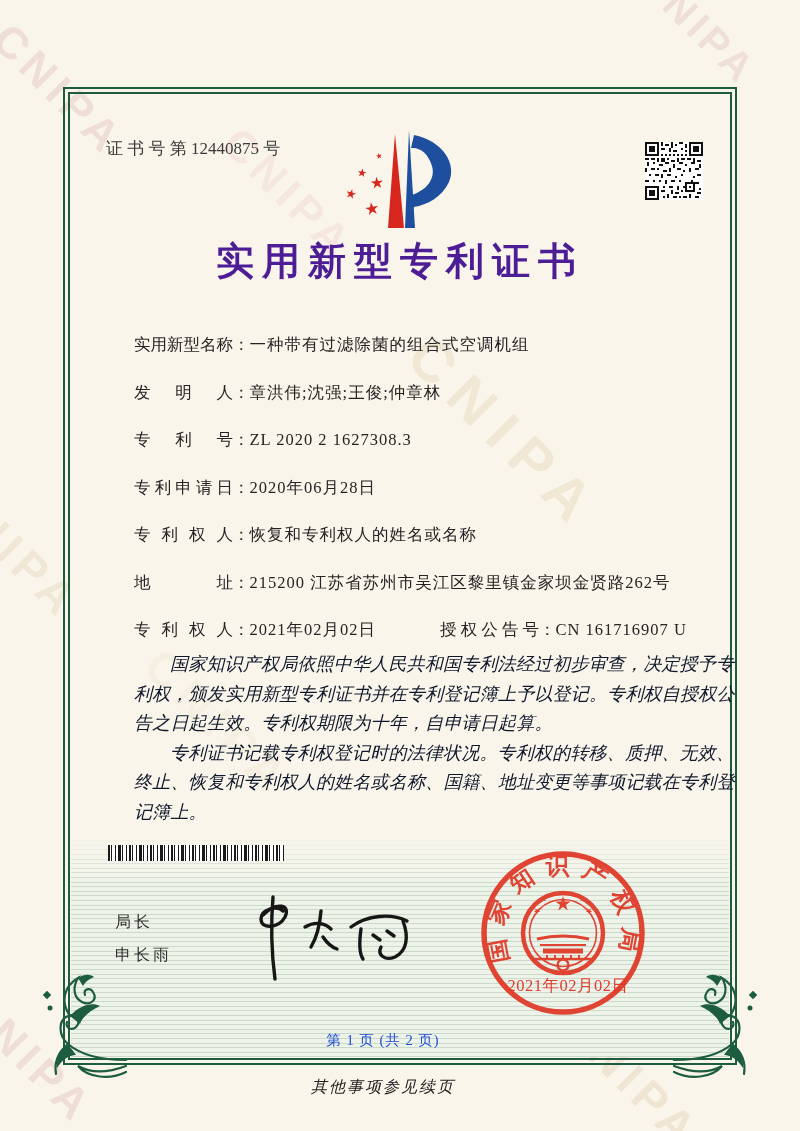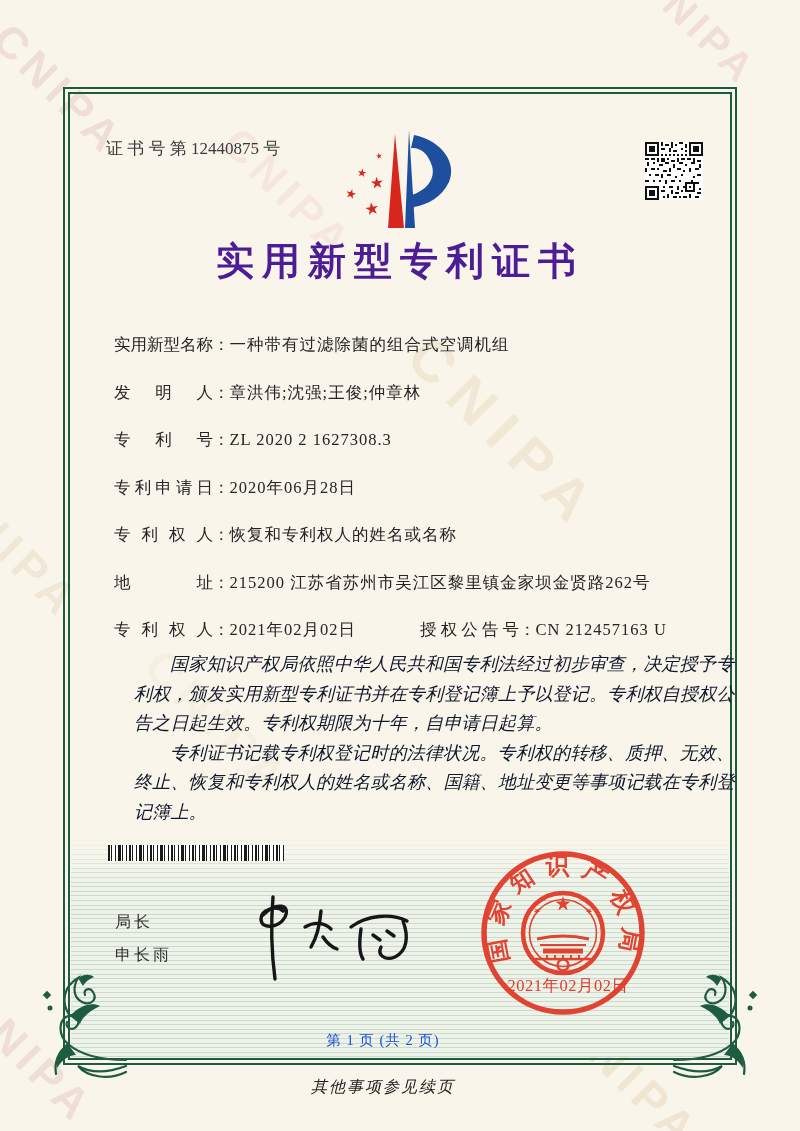--- a/index.html
+++ b/index.html
@@ -38,21 +38,21 @@
   .logo{position:absolute;z-index:4;left:330px;top:126px;}
   .qr{position:absolute;z-index:4;left:645px;top:142px;}
   .title{position:absolute;z-index:4;left:0;width:800px;top:236px;text-align:center;
          font-size:38px;font-weight:700;letter-spacing:8px;color:#4c1d95;}
 
   
   .fields{position:absolute;z-index:4;left:114px;top:321px;width:620px;
           font-size:16.5px;color:#242424;}
   .frow{height:47.5px;line-height:47.5px;position:relative;white-space:nowrap;}
   .flabel{display:inline-block;width:99px;text-align:justify;text-align-last:justify;
-          text-justify:inter-character;vertical-align:top;}
+          text-justify:inter-character;vertical-align:top;margin-left:20px;}
   .fcolon{display:inline-block;vertical-align:top;}
   .fvalue{display:inline-block;letter-spacing:1px;vertical-align:top;}
   .fgroup2{position:absolute;left:306px;top:0;}
 
   
   .bodytext{position:absolute;z-index:4;left:102px;top:650px;width:612px;
      font-size:18px;line-height:29.5px;font-style:italic;color:#0f172a;letter-spacing:.2px;margin-left:32px;}
   .bodytext p{margin:0;text-indent:2em;}
 
   
@@ -171,21 +171,21 @@
 
   <div class="fields">
     <div class="frow"><span class="flabel">实用新型名称</span><span class="fcolon">：</span><span class="fvalue">一种带有过滤除菌的组合式空调机组</span></div>
     <div class="frow"><span class="flabel">发明人</span><span class="fcolon">：</span><span class="fvalue">章洪伟;沈强;王俊;仲章林</span></div>
     <div class="frow"><span class="flabel">专利号</span><span class="fcolon">：</span><span class="fvalue">ZL 2020 2 1627308.3</span></div>
     <div class="frow"><span class="flabel">专利申请日</span><span class="fcolon">：</span><span class="fvalue">2020年06月28日</span></div>
     <div class="frow"><span class="flabel">专利权人</span><span class="fcolon">：</span><span class="fvalue">恢复和专利权人的姓名或名称</span></div>
     <div class="frow"><span class="flabel">地址</span><span class="fcolon">：</span><span class="fvalue">215200 江苏省苏州市吴江区黎里镇金家坝金贤路262号</span></div>
     <div class="frow">
       <span class="flabel">专利权人</span><span class="fcolon">：</span><span class="fvalue">2021年02月02日</span>
-      <span class="fgroup2"><span class="flabel">授权公告号</span><span class="fcolon">：</span><span class="fvalue">CN 212457163 U</span></span>
+      <span class="fgroup2"><span class="flabel">授权公告号</span><span class="fcolon">：</span><span class="fvalue">CN 161716907 U</span></span>
     </div>
   </div>
 
   <div class="bodytext">
     <p>国家知识产权局依照中华人民共和国专利法经过初步审查，决定授予专利权，颁发实用新型专利证书并在专利登记簿上予以登记。专利权自授权公告之日起生效。专利权期限为十年，自申请日起算。</p>
     <p>专利证书记载专利权登记时的法律状况。专利权的转移、质押、无效、终止、恢复和专利权人的姓名或名称、国籍、地址变更等事项记载在专利登记簿上。</p>
   </div>
 
   <div class="barcode"></div>
   <div class="signer-title">局长</div>

